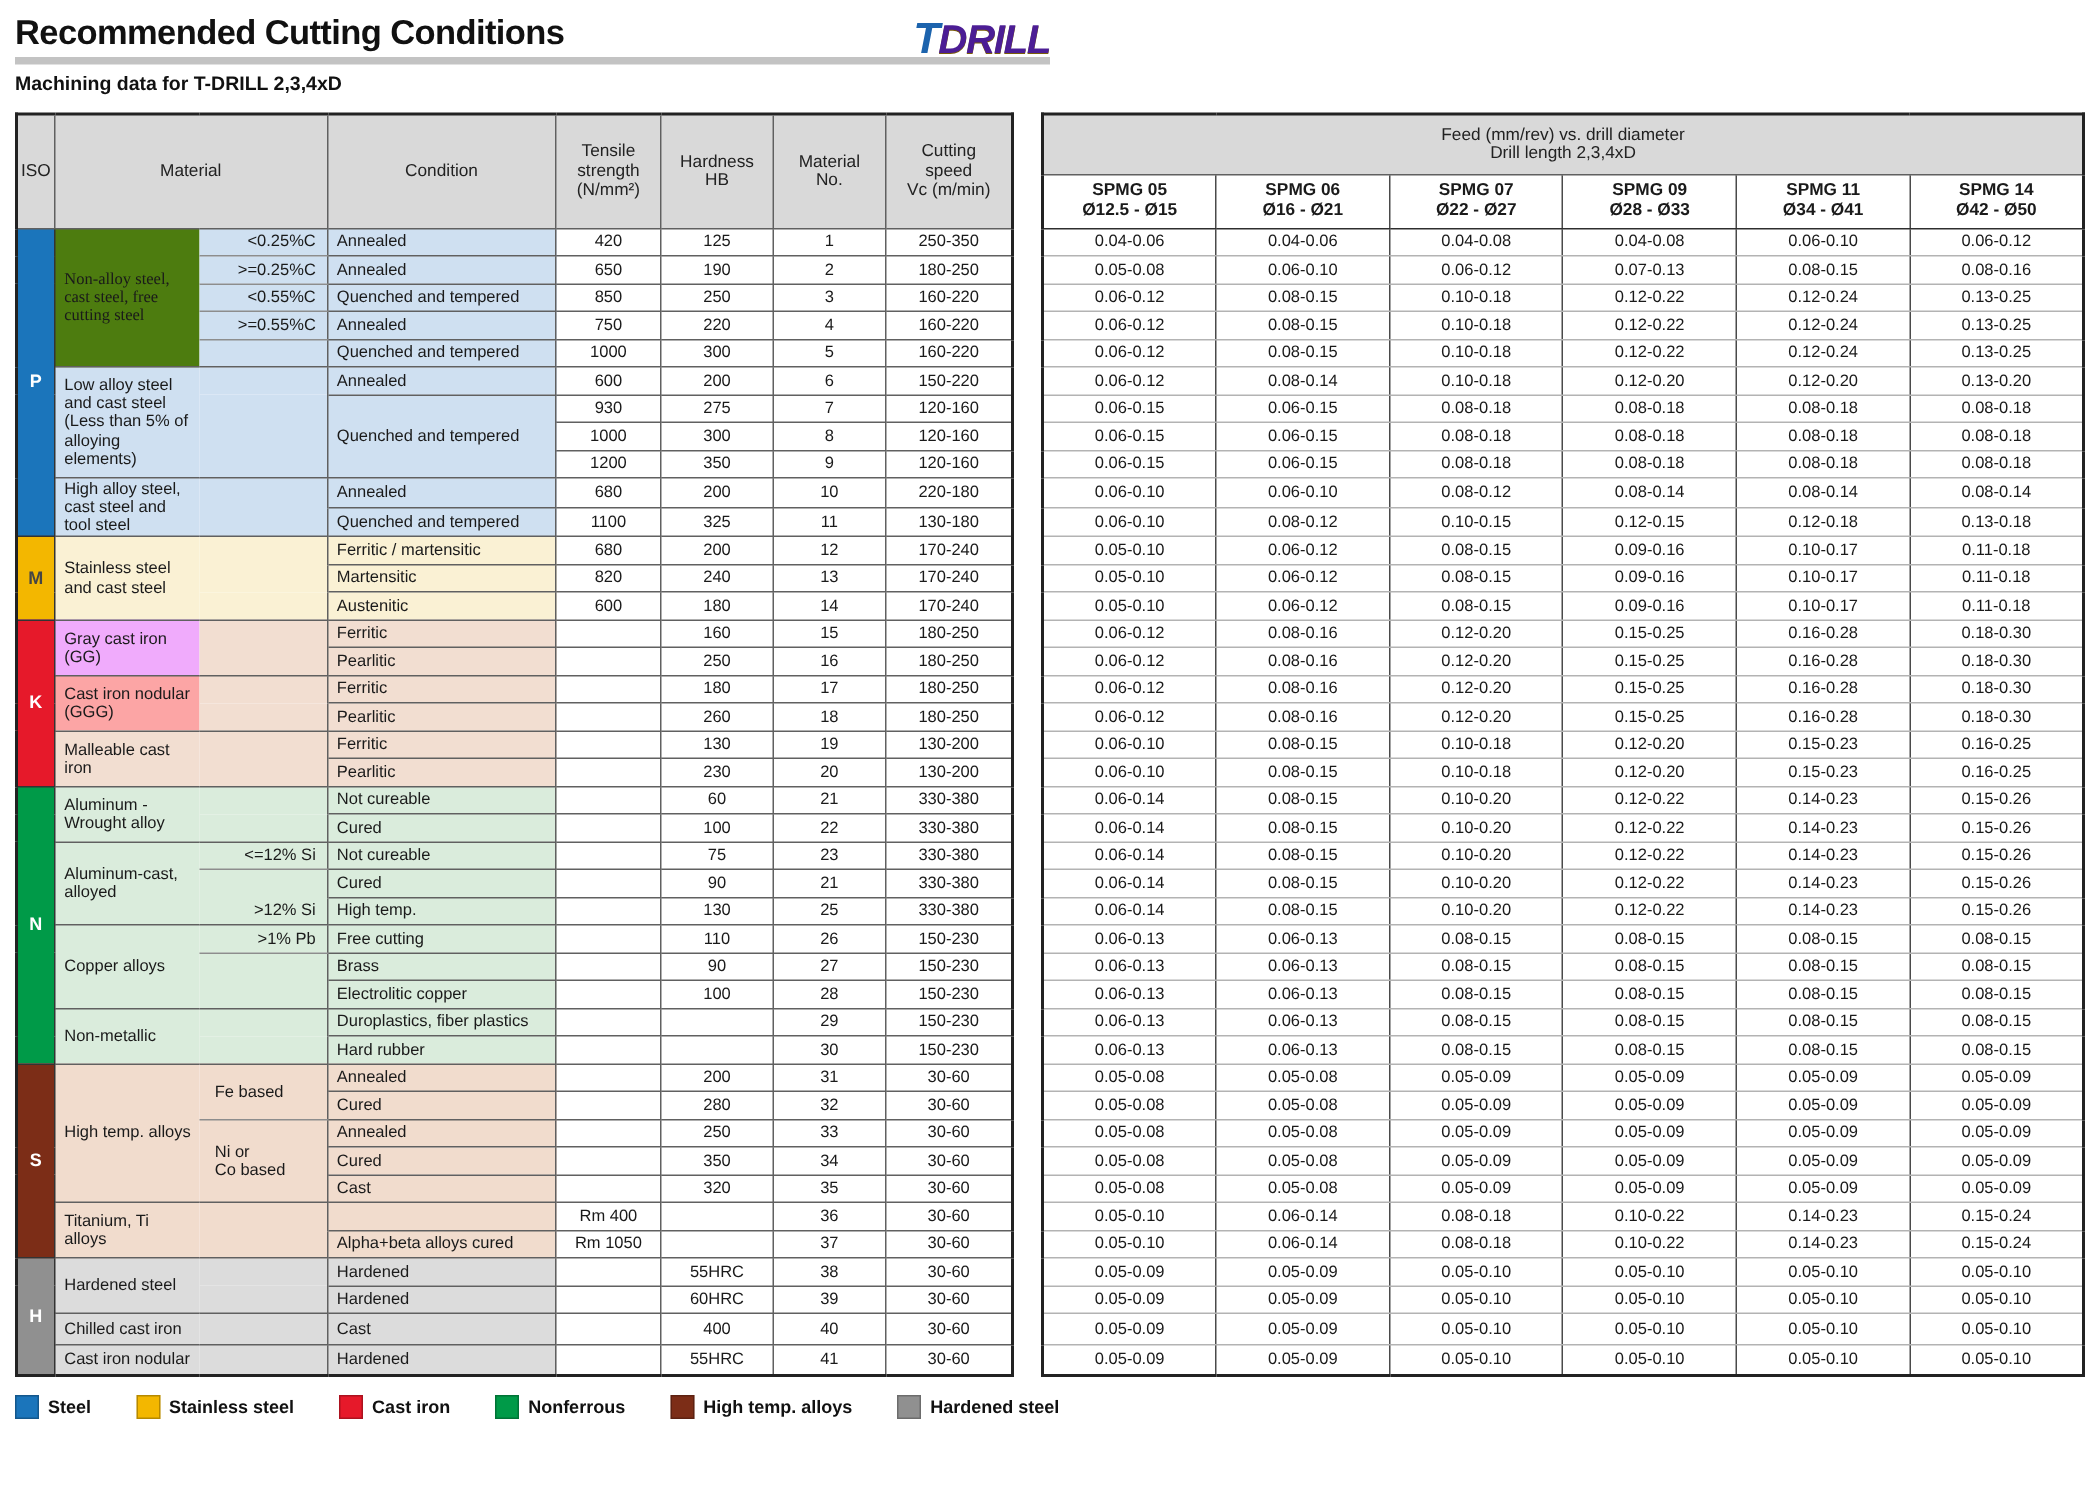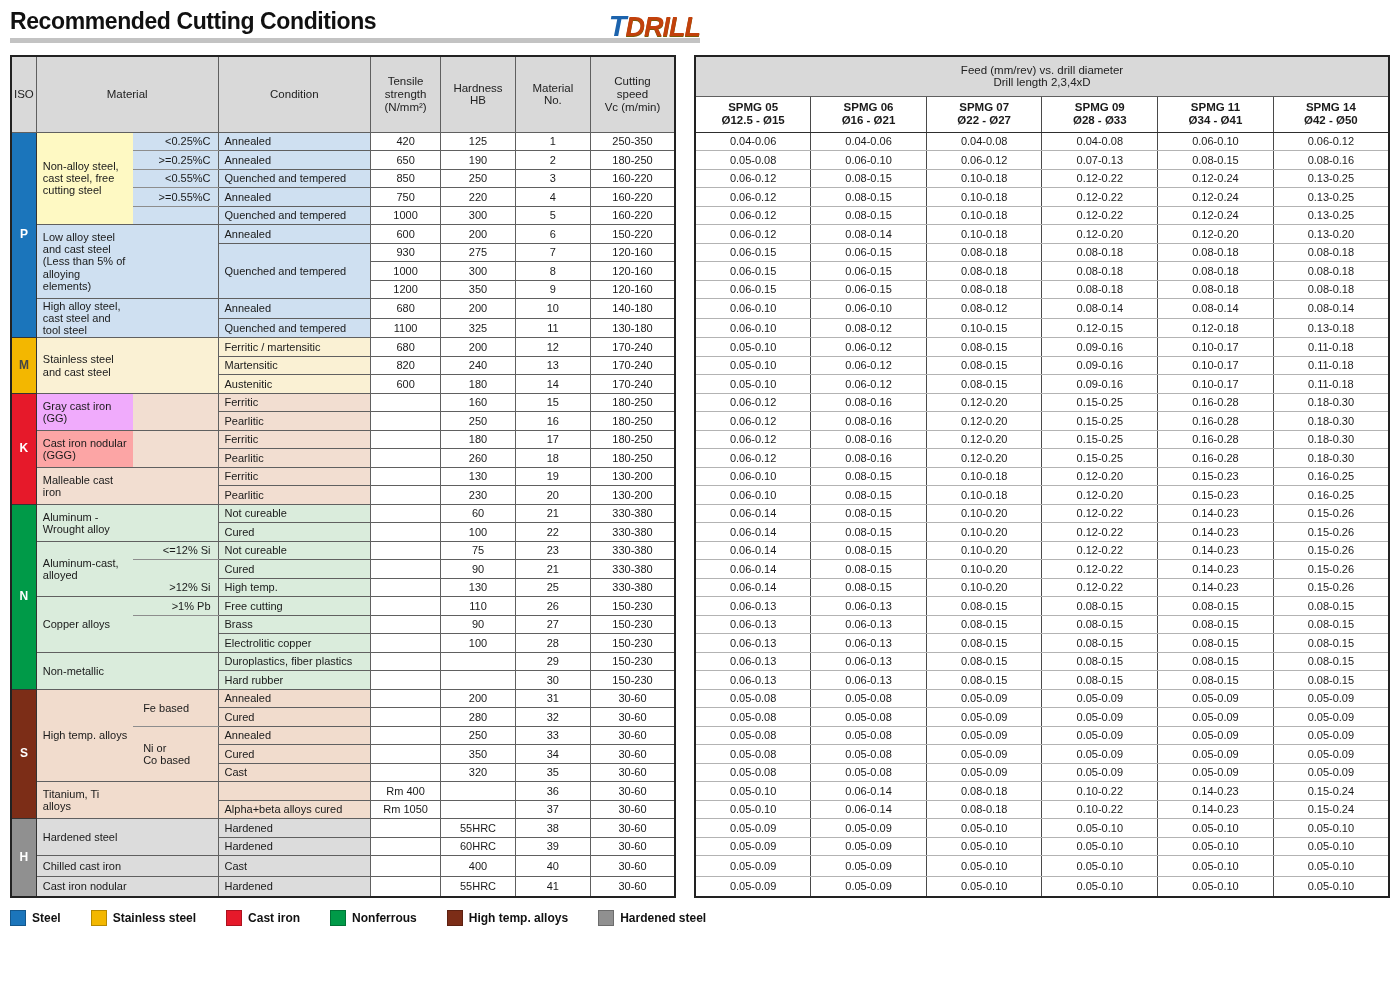--- a/index.html
+++ b/index.html
@@ -5,21 +5,21 @@
   html,body { margin:0; padding:0; background:#ffffff; }
   body { width:1400px; height:1000px; font-family:"Liberation Sans", sans-serif; color:#1a1a1a; }
   .page { padding:6px 10px 0 10px; position:relative; }
 
   
   .title-row { position:relative; width:690px; }
   .page-title { font-size:23px; font-weight:bold; color:#111; letter-spacing:-0.4px; margin:2px 0 0 0; }
   .title-bar { width:690px; height:5px; background:#c3c3c3; margin-top:3px; }
   .logo { position:absolute; right:0; top:2px; font-style:italic; font-weight:bold; font-size:27px; letter-spacing:-1px; white-space:nowrap; }
   .logo-t { color:#1c63ad; font-size:29px; }
-  .logo-drill { color:#c2410c; text-shadow:0 1px 0 #7a5c08; }
+  .logo-drill { color:#4c1d95; text-shadow:0 1px 0 #7a5c08; }
   .subtitle { font-size:13px; font-weight:bold; margin-top:5px; color:#111; }
 
   
   table { border-collapse:collapse; table-layout:fixed; margin-top:12px; font-size:11px; }
   th, td { line-height:1.1; }
   thead tr:nth-child(1) { height:40px; }
   thead tr:nth-child(2) { height:36px; }
   th.h { background:#d9d9d9; font-weight:normal; font-size:11.5px; color:#222;
          border:1px solid #606060; text-align:center; padding:1px 2px; }
   th.spmg { background:#ffffff; border:1px solid #4a4a4a; border-bottom:1px solid #2e2e2e; font-size:11.5px; }
@@ -51,20 +51,21 @@
 </head>
 <body>
 
 <div class="page">
 
   <div class="title-row">
     <h1 class="page-title">Recommended Cutting Conditions</h1>
     <div class="logo"><span class="logo-t">T</span><span class="logo-drill">DRILL</span></div>
     <div class="title-bar"></div>
   </div>
+  <div class="subtitle">Machining data for T-DRILL 2,3,4xD</div>
 
   <table>
     <colgroup>
       <col style="width:25px">
         <col style="width:97px">
         <col style="width:85px">
         <col style="width:153px">
       <col style="width:70px">
         <col style="width:75px">
         <col style="width:75px">
@@ -119,21 +120,21 @@
           </th>
           <th class="spmg edge-r">
             <div>SPMG 14</div>
             <div>Ø42 - Ø50</div>
           </th>
         </tr>
     </thead>
     <tbody id="tbody">
         <tr>
           <td class="iso-cell" rowspan="11" style="background: rgb(27, 117, 187); color: rgb(255, 255, 255);">P</td>
-          <td class="mat-cell" rowspan="5" style="background: #fef9c3;">Non-alloy steel, cast steel, free cutting steel</td>
+          <td class="mat-cell" rowspan="5" style="background: #4d7c0f; font-family: Liberation Serif, serif;">Non-alloy steel, cast steel, free cutting steel</td>
           <td class="sub-cell sub-underline" rowspan="1" style="background: rgb(207, 224, 241);">&lt;0.25%C</td>
           <td class="cond-cell" rowspan="1" style="background: rgb(207, 224, 241);">Annealed</td>
           <td class="val-cell">420</td>
           <td class="val-cell">125</td>
           <td class="val-cell">1</td>
           <td class="val-cell edge-r">250-350</td>
           <td class="spacer" rowspan="41"></td>
           <td class="feed-cell edge-l">0.04-0.06</td>
           <td class="feed-cell">0.04-0.06</td>
           <td class="feed-cell">0.04-0.08</td>
@@ -252,21 +253,21 @@
           <td class="feed-cell">0.08-0.18</td>
           <td class="feed-cell edge-r">0.08-0.18</td>
         </tr>
         <tr>
           <td class="mat-cell" rowspan="2" style="background: rgb(207, 224, 241);">High alloy steel, cast steel and tool steel</td>
           <td class="sub-cell" rowspan="1" style="background: rgb(207, 224, 241);"></td>
           <td class="cond-cell" rowspan="1" style="background: rgb(207, 224, 241);">Annealed</td>
           <td class="val-cell">680</td>
           <td class="val-cell">200</td>
           <td class="val-cell">10</td>
-          <td class="val-cell edge-r">140-180</td>
+          <td class="val-cell edge-r">220-180</td>
           <td class="feed-cell edge-l">0.06-0.10</td>
           <td class="feed-cell">0.06-0.10</td>
           <td class="feed-cell">0.08-0.12</td>
           <td class="feed-cell">0.08-0.14</td>
           <td class="feed-cell">0.08-0.14</td>
           <td class="feed-cell edge-r">0.08-0.14</td>
         </tr>
         <tr>
           <td class="sub-cell glast" rowspan="1" style="background: rgb(207, 224, 241);"></td>
           <td class="cond-cell" rowspan="1" style="background: rgb(207, 224, 241);">Quenched and tempered</td>

